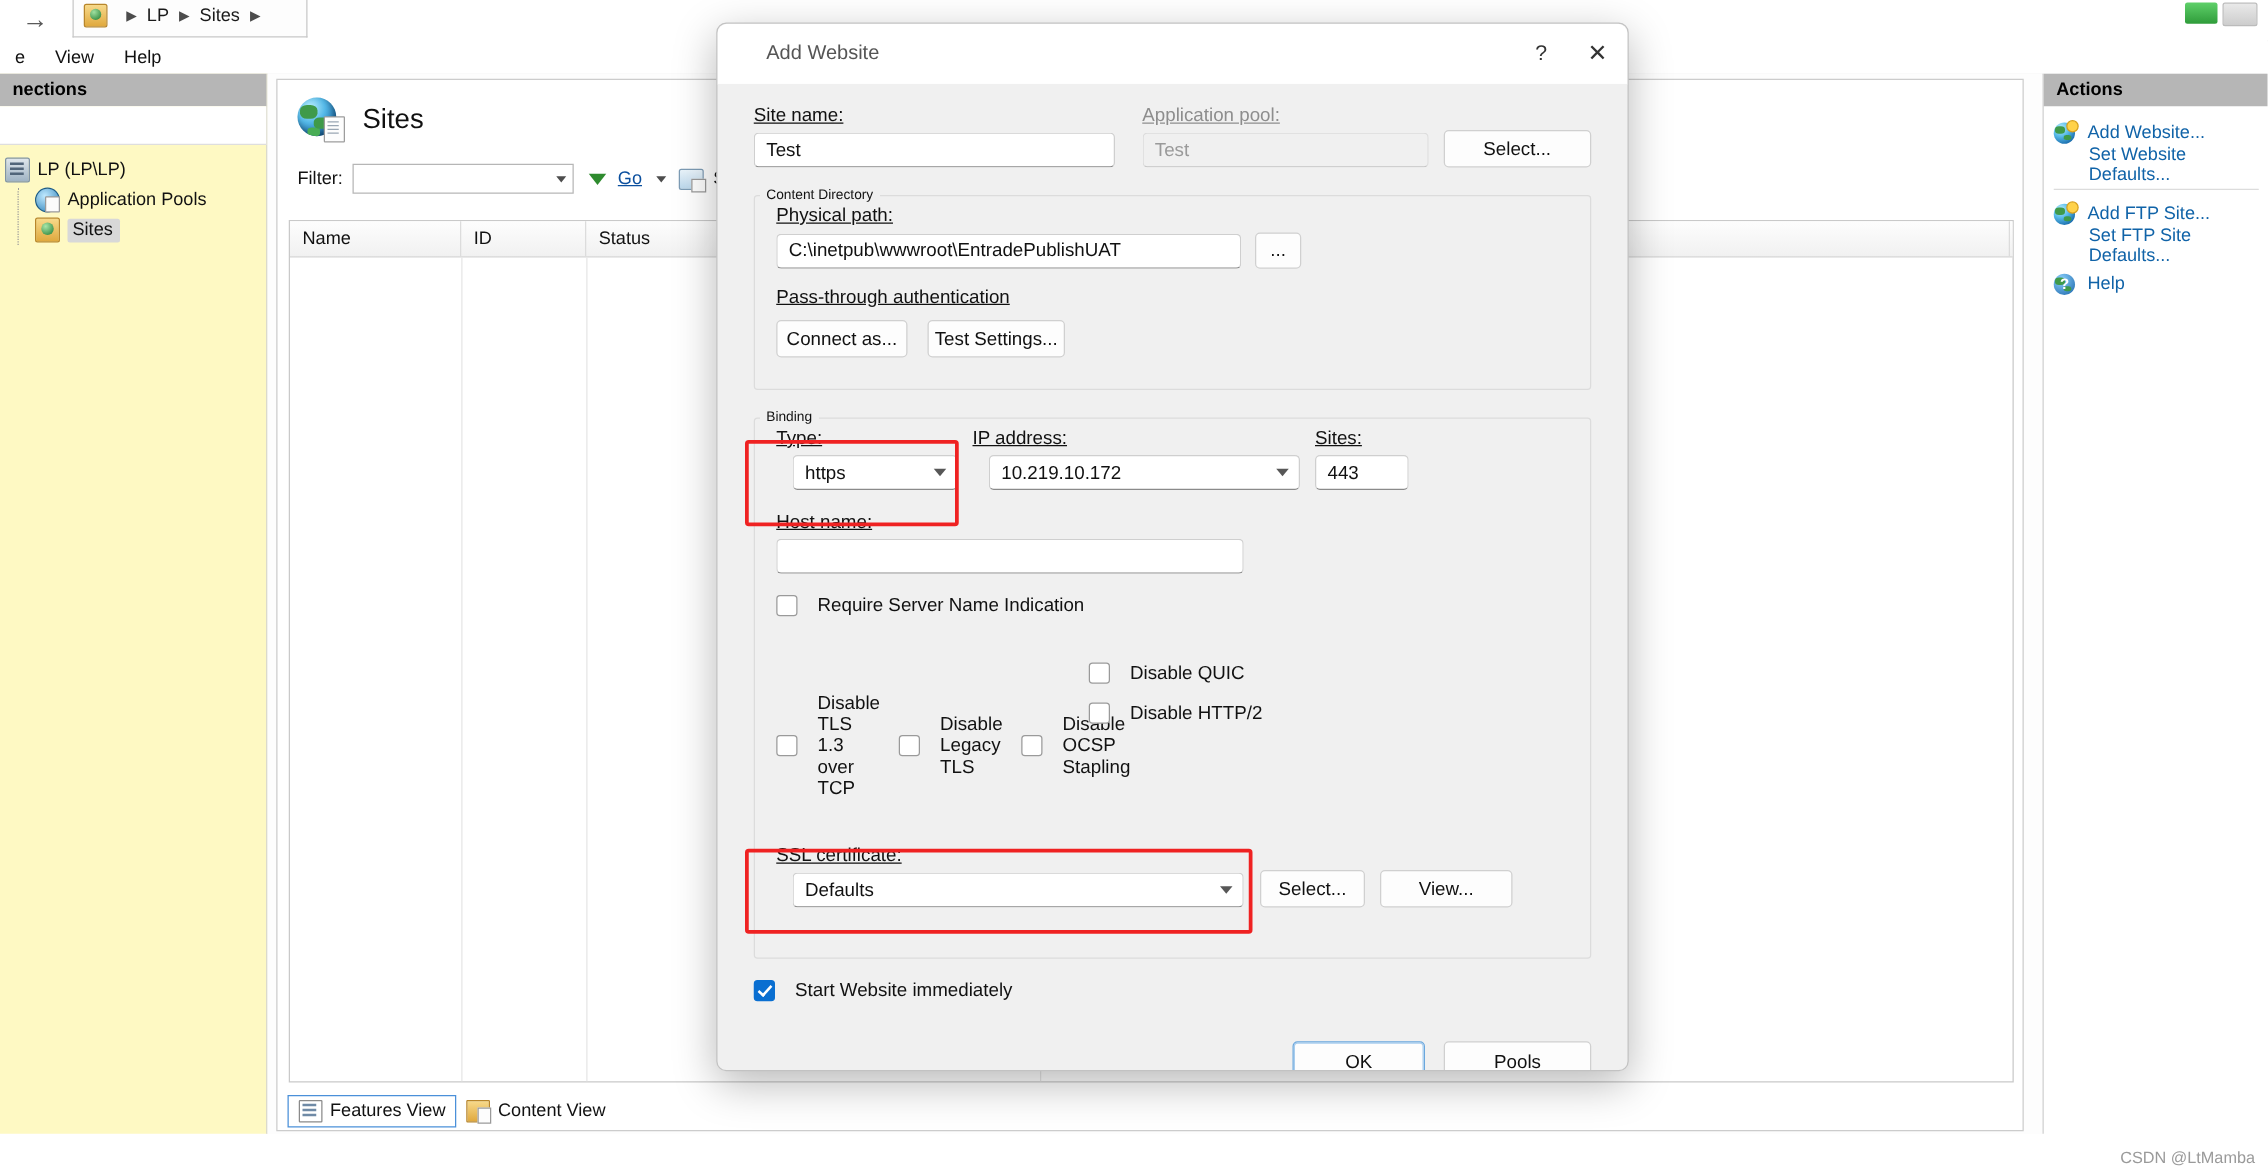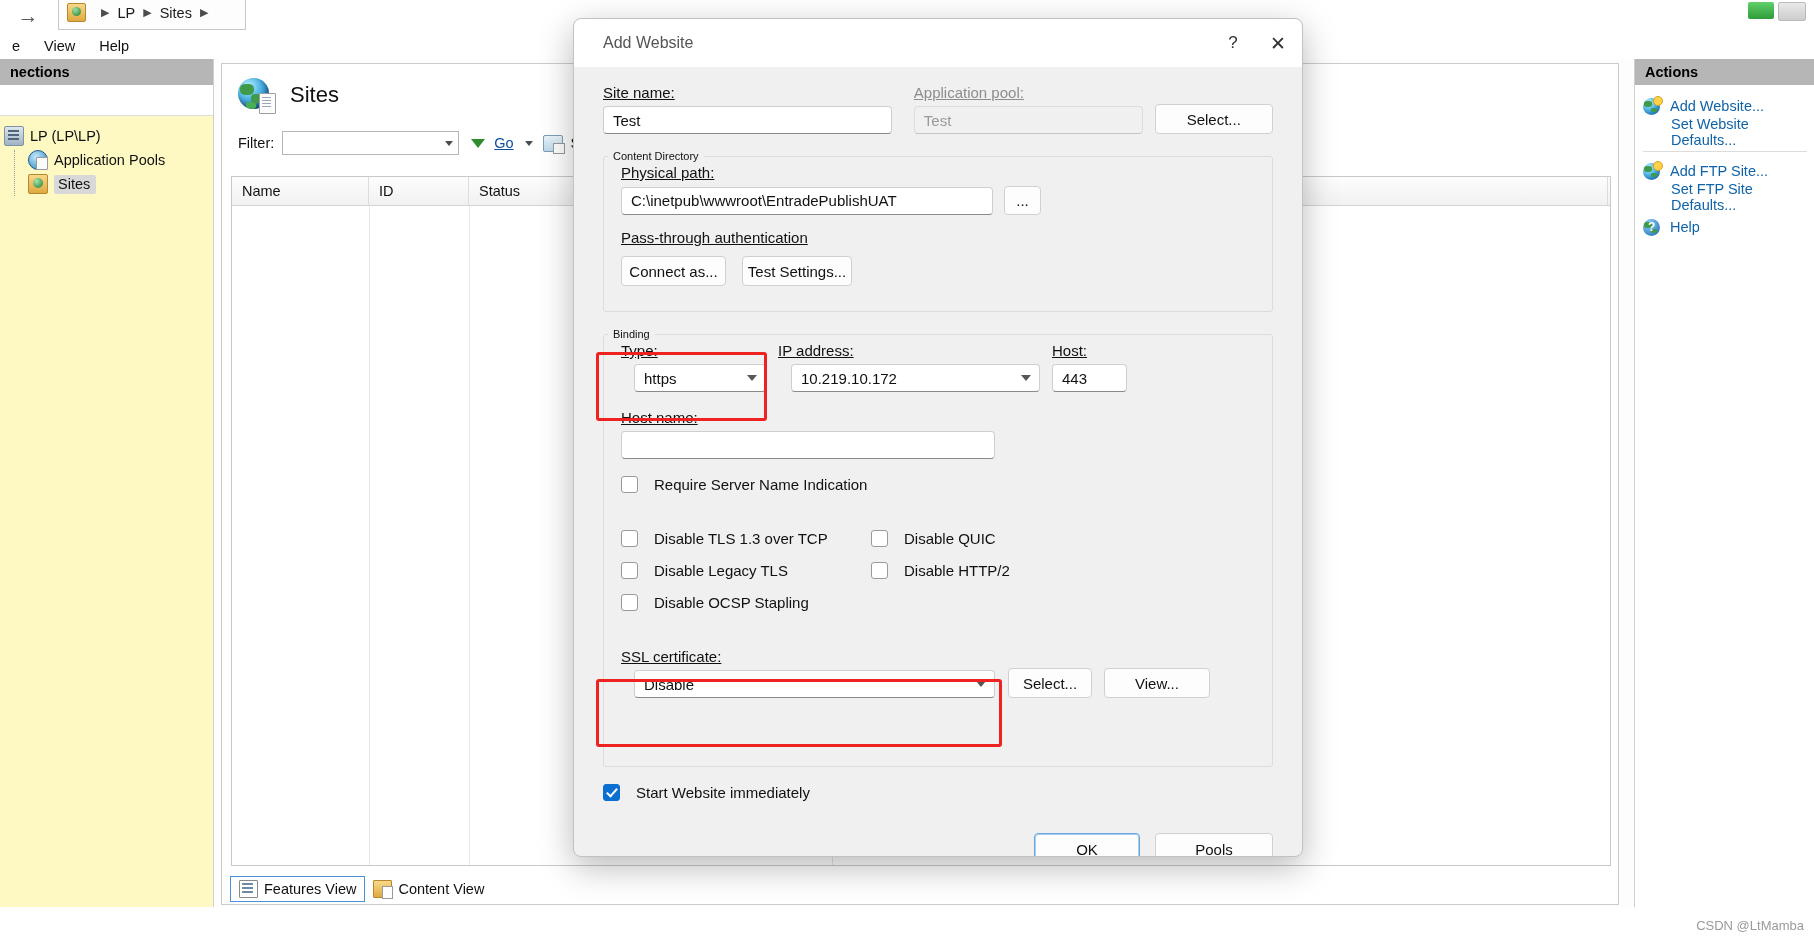--- a/index.html
+++ b/index.html
@@ -187,21 +187,21 @@
   
   #dialog{
     position:absolute;left:573px;top:18px;width:728px;height:837px;
     background:#f0f0f0;border:1px solid #c2c2c2;border-radius:8px;
     box-shadow:0 10px 34px rgba(0,0,0,.28);overflow:hidden;
   }
   #dlg-title-bar{
     height:48px;background:#ffffff;display:flex;align-items:center;
     border-bottom:1px solid #f0f0f0;border-radius:8px 8px 0 0;
   }
-  #dlg-title{font-size:16px;color:#555;margin-left:29px;}
+  #dlg-title{font-size:16px;color:#555;margin-left:39px;}
   #dlg-help{margin-left:auto;width:42px;text-align:center;color:#333;font-size:17px;}
   #dlg-close{width:48px;text-align:center;color:#333;font-size:19px;line-height:1;}
   #dlg-body{position:relative;padding:0 29px;}
 
   .lbl{font-size:15px;color:#111;margin-bottom:5px;display:block;text-decoration:underline;}
   .lbl.dim{color:#8d8d8d;}
   .tbox{
     height:28px;background:#fff;border:1px solid #cfcfcf;border-bottom:1px solid #8a8a8a;
     border-radius:4px;display:flex;align-items:center;padding:0 9px;font-size:15px;color:#111;
     box-sizing:border-box;
@@ -437,37 +437,37 @@
           <div style="width:12px;"></div>
           <div style="width:262px;">
             <span class="lbl">IP address:</span>
             <div class="combo">
               <span class="cv">10.219.10.172</span>
               <span class="combo-chev"></span>
             </div>
           </div>
           <div style="width:12px;"></div>
           <div style="width:75px;">
-            <span class="lbl">Host:</span>
+            <span class="lbl">Sites:</span>
             <div class="tbox">443</div>
           </div>
         </div>
 
         <div style="margin-top:17px;">
           <span class="lbl">Host name:</span>
           <div class="tbox" style="width:374px;"></div>
         </div>
 
         <div class="cbrow" style="margin-top:17px;">
           <span class="cb"></span>
           <span>Require Server Name Indication</span>
         </div>
 
         <div style="display:flex;margin-top:37px;">
-          <div style="width:250px;display:flex;flex-direction:column;gap:15px;">
+          <div style="width:250px;display:flex;flex-direction:row;gap:15px;margin-top:24px;">
             <div class="cbrow">
               <span class="cb"></span>
               <span>Disable TLS 1.3 over TCP</span>
             </div>
             <div class="cbrow">
               <span class="cb"></span>
               <span>Disable Legacy TLS</span>
             </div>
             <div class="cbrow">
               <span class="cb"></span>
@@ -483,21 +483,21 @@
               <span class="cb"></span>
               <span>Disable HTTP/2</span>
             </div>
           </div>
         </div>
 
         <div style="display:flex;align-items:flex-end;gap:0;margin-top:37px;">
           <div style="width:374px;">
             <span class="lbl">SSL certificate:</span>
             <div class="combo">
-              <span class="cv">Disable</span>
+              <span class="cv">Defaults</span>
               <span class="combo-chev"></span>
             </div>
           </div>
           <div style="width:13px;"></div>
           <div class="btn" style="width:84px;">Select...</div>
           <div style="width:12px;"></div>
           <div class="btn" style="width:106px;">View...</div>
         </div>
 
       </div>

